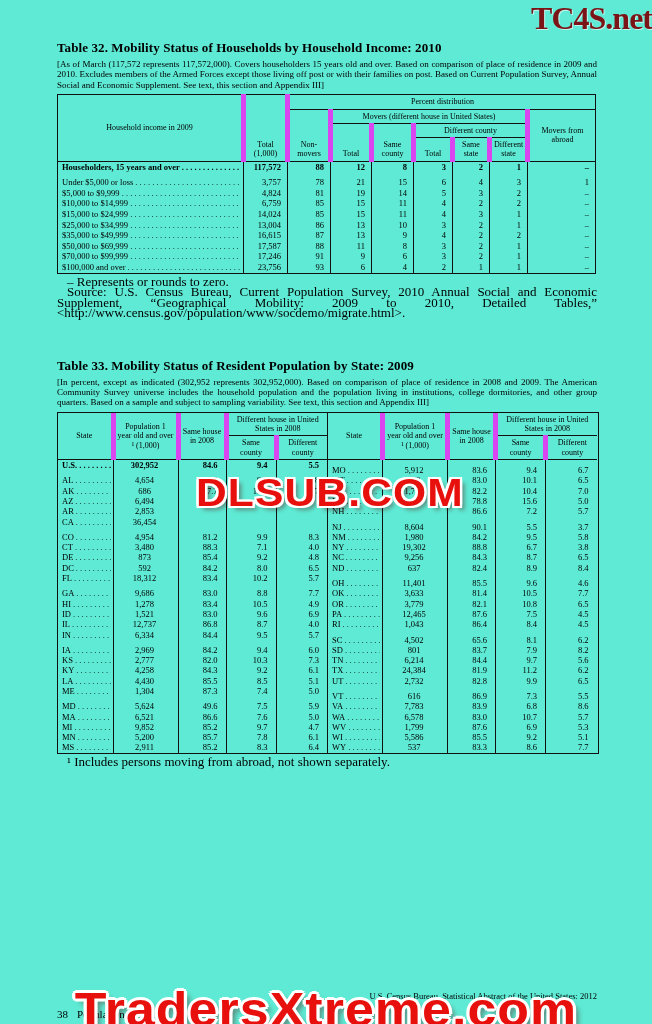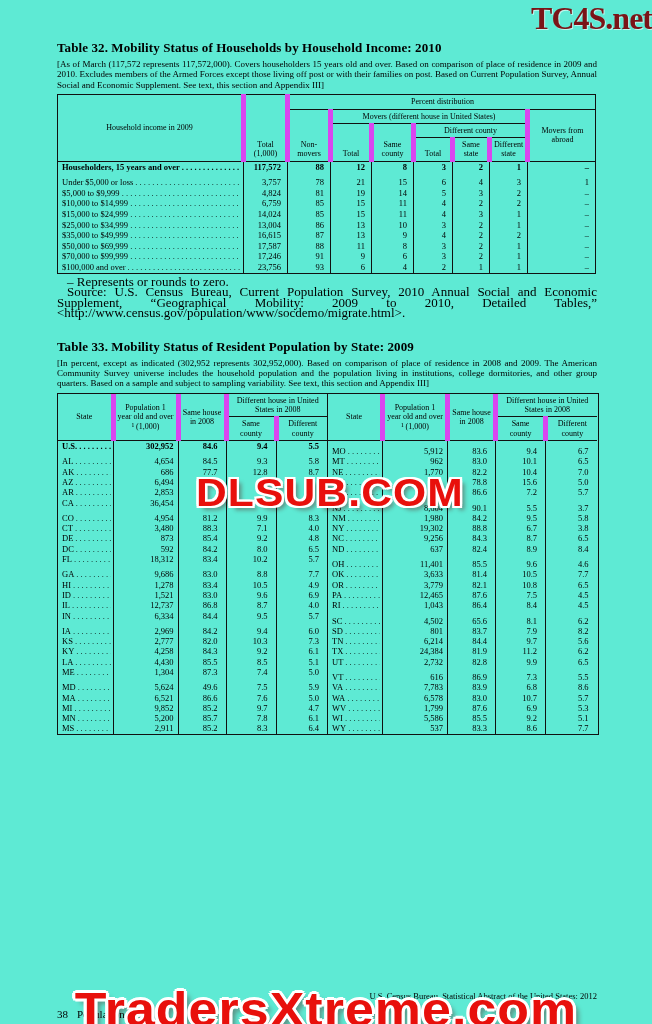--- a/index.html
+++ b/index.html
@@ -37,21 +37,21 @@
   .t32{width:538px;margin-top:40px0;}
   .t32 td{font-size:8.5px;line-height:10.6px;}
   .t32 td.num{text-align:right;padding-right:6px;}
   .section32{margin-top:40px;}
 
   
   .t33-box{display:flex;width:540px;}
   .t33{width:269px;}
   .panel-right{border-left:1px solid #111;}
   .t33 td{font-size:8.5px;line-height:10.3px;}
-  .t33 td.pop{text-align:right;padding-right:4px;}
+  .t33 td.pop{text-align:center;padding-right:4px;}
   .t33 td.pct{text-align:right;padding-right:8px;}
 
   
   .stub-cell{padding-left:4px;overflow:hidden;}
   .leader{display:flex;align-items:baseline;overflow:hidden;}
   .leader .lbl{white-space:nowrap;}
   .leader .dots{flex:1;overflow:hidden;white-space:nowrap;margin-left:2px;}
   .leader .dots::after{content:". . . . . . . . . . . . . . . . . . . . . . . . . . . . . . . . . . . . . . . . . . . . . . . .";}
 
   
@@ -304,21 +304,21 @@
             </tr>
           </tbody>
       </table>
 
       <div class="fn-block">
         <p class="fn">– Represents or rounds to zero.</p>
         <p class="fn">Source: U.S. Census Bureau, Current Population Survey, 2010 Annual Social and Economic Supplement, “Geographical Mobility: 2009 to 2010, Detailed Tables,” &lt;http://www.census.gov/population/www/socdemo/migrate.html&gt;.</p>
       </div>
     </section>
 
-    <section style="margin-top:20px;">
+    <section style="margin-top:39px;">
       <h2 class="t-title">Table 33. Mobility Status of Resident Population by State: 2009</h2>
       <p class="bracket-note">[In percent, except as indicated (302,952 represents 302,952,000). Based on comparison of place of residence in 2008 and 2009. The American Community Survey universe includes the household population and the population living in institutions, college dormitories, and other group quarters. Based on a sample and subject to sampling variability. See text, this section and Appendix III]</p>
 
       <div class="t33-box databox">
 
         <table class="t33 panel-left">
           <colgroup>
             <col style="width:55px">
               <col style="width:65px">
               <col style="width:48px">
@@ -1055,20 +1055,21 @@
                 <td class="num pct">83.3</td>
                 <td class="num pct">8.6</td>
                 <td class="num pct">7.7</td>
               </tr>
             </tbody>
         </table>
 
       </div>
 
       <div class="fn-block">
+        <p class="fn">¹ Includes persons moving from abroad, not shown separately.</p>
       </div>
     </section>
 
   </div>
 
   <div class="page-footer">
     <span>38</span><span class="sec">Population</span>
   </div>
   <div class="footer-source">U.S. Census Bureau, Statistical Abstract of the United States: 2012</div>
 

